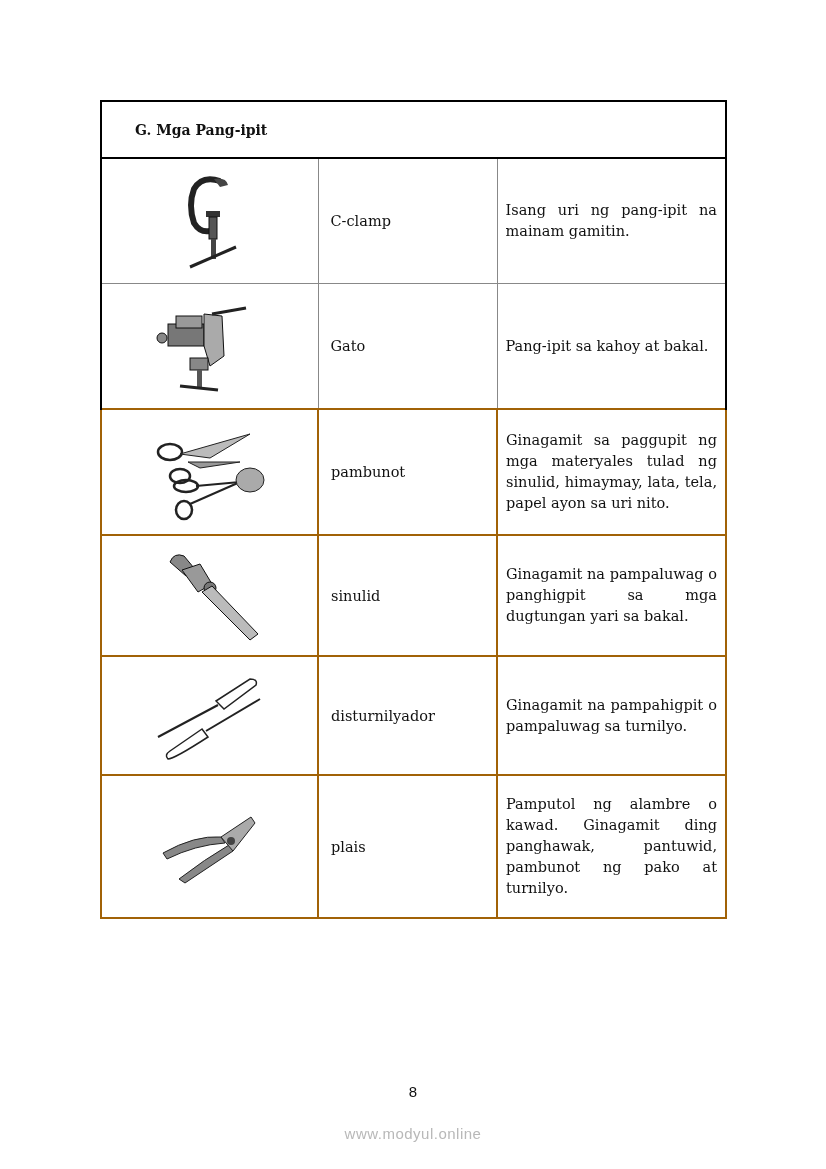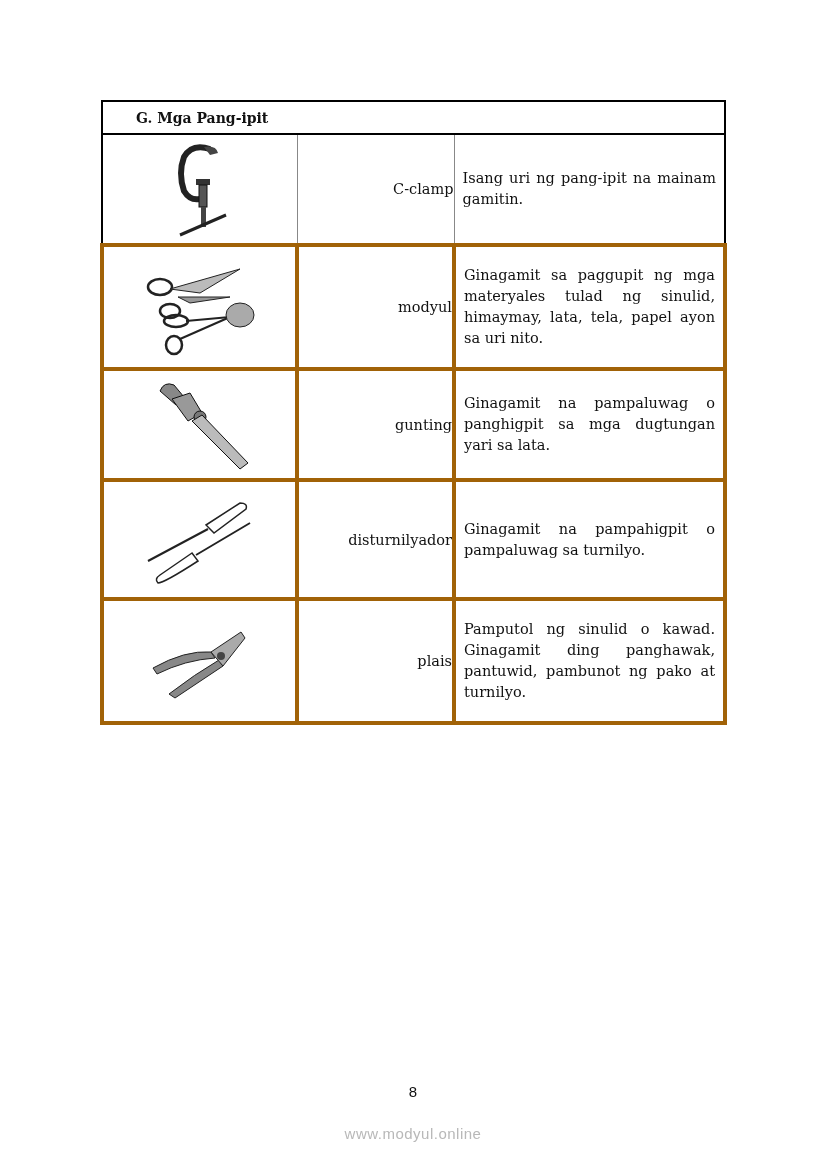--- a/index.html
+++ b/index.html
@@ -1,26 +1,26 @@
 <!DOCTYPE html>
 <html><head>
 <meta charset="utf-8">
 <style>
   html,body{margin:0;padding:0;background:#fff;}
   body{width:826px;height:1169px;position:relative;font-family:"DejaVu Serif","Liberation Serif",serif;color:#111;}
   .tbl{position:absolute;left:100px;top:100px;width:627px;border-collapse:collapse;}
-  .tbl td{padding:0;vertical-align:middle;}
+  .tbl td{padding:12px;vertical-align:middle;}
   .sec td{border:2px solid #000;height:31px;font-weight:bold;font-size:14px;padding-left:33px;font-family:"DejaVu Serif",serif;}
   .g td{border:1px solid #888;}
   .g td.c1{border-left:2px solid #000;}
   .g td.c3{border-right:2px solid #000;}
-  .h td{border:4px solid #a16207;}
+  .h td{border:2px solid #a16207;}
   .h td.c3{border-left:2px solid #000;}
   .c1{width:191px;text-align:center;}
-  .c2{width:153px;text-align:right;font-size:14.5px;}
+  .c2{width:153px;text-align:left;font-size:14.5px;}
   .c3{font-size:14.5px;line-height:21px;padding:18px 8px !important;text-align:justify;}
   .ill{display:block;margin:0 auto;}
   .pnum{position:absolute;top:1083px;left:0;width:826px;text-align:center;font-size:15px;font-family:"Liberation Sans",sans-serif;}
   .wm{position:absolute;top:1125px;left:0;width:826px;text-align:center;font-size:15px;color:#b8b8b8;font-family:"Liberation Sans",sans-serif;letter-spacing:0.5px;}
 </style>
 </head>
 <body>
 
 <table class="tbl">
   <tbody>
@@ -34,48 +34,64 @@
         <path d="M34 8 Q46 6 48 14 L40 16Z" fill="#444"></path>
         <rect x="26" y="40" width="14" height="6" fill="#333"></rect>
         <rect x="29" y="46" width="8" height="22" fill="#555" stroke="#111"></rect>
         <rect x="31" y="68" width="5" height="20" fill="#444"></rect>
         <line x1="10" y1="96" x2="56" y2="76" stroke="#222" stroke-width="3"></line>
       </svg>
     </td>
     <td class="c2">C-clamp</td>
     <td class="c3">Isang uri ng pang-ipit na mainam gamitin.</td>
   </tr>
+  <tr class="g" style="height:121px">
+    <td class="c1">
+      <svg class="ill" width="120" height="100" viewBox="0 0 120 100">
+        <rect x="18" y="28" width="36" height="22" fill="#777" stroke="#111"></rect>
+        <rect x="26" y="20" width="26" height="12" fill="#999" stroke="#111"></rect>
+        <circle cx="12" cy="42" r="5" fill="#888" stroke="#111"></circle>
+        <path d="M54 18 L72 20 L74 60 L60 70 L54 50Z" fill="#aaa" stroke="#111"></path>
+        <line x1="62" y1="18" x2="96" y2="12" stroke="#222" stroke-width="3"></line>
+        <rect x="40" y="62" width="18" height="12" fill="#888" stroke="#111"></rect>
+        <rect x="47" y="74" width="5" height="18" fill="#555"></rect>
+        <line x1="30" y1="90" x2="68" y2="94" stroke="#222" stroke-width="3"></line>
+      </svg>
+    </td>
+    <td class="c2">Gato</td>
+    <td class="c3">Pang-ipit sa kahoy at bakal.</td>
+  </tr>
   <tr class="h" style="height:120px">
     <td class="c1">
       <svg class="ill" width="120" height="100" viewBox="0 0 120 100">
         <ellipse cx="20" cy="30" rx="12" ry="8" fill="none" stroke="#222" stroke-width="2.5"></ellipse>
         <ellipse cx="30" cy="54" rx="10" ry="7" fill="none" stroke="#222" stroke-width="2.5"></ellipse>
         <path d="M30 32 L100 12 L60 36Z" fill="#bbb" stroke="#222"></path>
         <path d="M38 40 L90 40 L50 46Z" fill="#999" stroke="#222"></path>
         <ellipse cx="36" cy="64" rx="12" ry="6" fill="none" stroke="#222" stroke-width="2.5"></ellipse>
         <ellipse cx="34" cy="88" rx="8" ry="9" fill="none" stroke="#222" stroke-width="2.5"></ellipse>
         <line x1="46" y1="64" x2="90" y2="60" stroke="#222" stroke-width="2"></line>
         <line x1="40" y1="82" x2="90" y2="60" stroke="#222" stroke-width="2"></line>
         <ellipse cx="100" cy="58" rx="14" ry="12" fill="#aaa" stroke="#222"></ellipse>
       </svg>
     </td>
-    <td class="c2">modyul</td>
+    <td class="c2">pambunot</td>
     <td class="c3">Ginagamit sa paggupit ng mga materyales tulad ng sinulid, himaymay, lata, tela, papel ayon sa uri nito.</td>
   </tr>
   <tr class="h" style="height:111px">
     <td class="c1">
       <svg class="ill" width="120" height="95" viewBox="0 0 120 95">
         <path d="M20 14 Q24 4 34 8 L44 20 L36 28Z" fill="#888" stroke="#111"></path>
         <path d="M32 22 L50 16 L62 36 L48 44Z" fill="#999" stroke="#111"></path>
         <circle cx="60" cy="40" r="6" fill="#777" stroke="#111"></circle>
         <path d="M52 44 L62 38 L108 86 L100 92Z" fill="#bbb" stroke="#111"></path>
       </svg>
     </td>
-    <td class="c2">gunting</td>
-    <td class="c3">Ginagamit na pampaluwag o panghigpit sa mga dugtungan yari sa lata.</td>
+    <td class="c2">sinulid</td>
+    <td class="c3">Ginagamit na pampaluwag o panghigpit sa mga dugtungan yari sa bakal.</td>
   </tr>
   <tr class="h" style="height:119px">
     <td class="c1">
       <svg class="ill" width="120" height="90" viewBox="0 0 120 90">
         <path d="M66 30 L100 8 Q108 8 106 14 L74 38Z" fill="#fff" stroke="#222" stroke-width="1.5"></path>
         <line x1="68" y1="34" x2="8" y2="66" stroke="#222" stroke-width="2"></line>
         <path d="M52 58 L20 80 Q14 84 18 88 Q24 88 58 66Z" fill="#fff" stroke="#222" stroke-width="1.5"></path>
         <line x1="56" y1="60" x2="110" y2="28" stroke="#222" stroke-width="2"></line>
       </svg>
     </td>
@@ -85,19 +101,19 @@
   <tr class="h" style="height:101px">
     <td class="c1">
       <svg class="ill" width="110" height="75" viewBox="0 0 110 75">
         <path d="M8 44 Q40 26 66 28 L70 34 Q40 36 12 50Z" fill="#888" stroke="#222"></path>
         <path d="M24 70 Q50 50 74 36 L78 42 Q54 58 30 74Z" fill="#888" stroke="#222"></path>
         <path d="M66 28 L96 8 L100 14 L78 42Z" fill="#aaa" stroke="#222"></path>
         <circle cx="76" cy="32" r="4" fill="#444"></circle>
       </svg>
     </td>
     <td class="c2">plais</td>
-    <td class="c3">Pamputol ng sinulid o kawad. Ginagamit ding panghawak, pantuwid, pambunot ng pako at turnilyo.</td>
+    <td class="c3">Pamputol ng alambre o kawad. Ginagamit ding panghawak, pantuwid, pambunot ng pako at turnilyo.</td>
   </tr>
 </tbody>
   </table>
 
 <div class="pnum">8</div>
 <div class="wm">www.modyul.online</div>
 
 </body></html>

